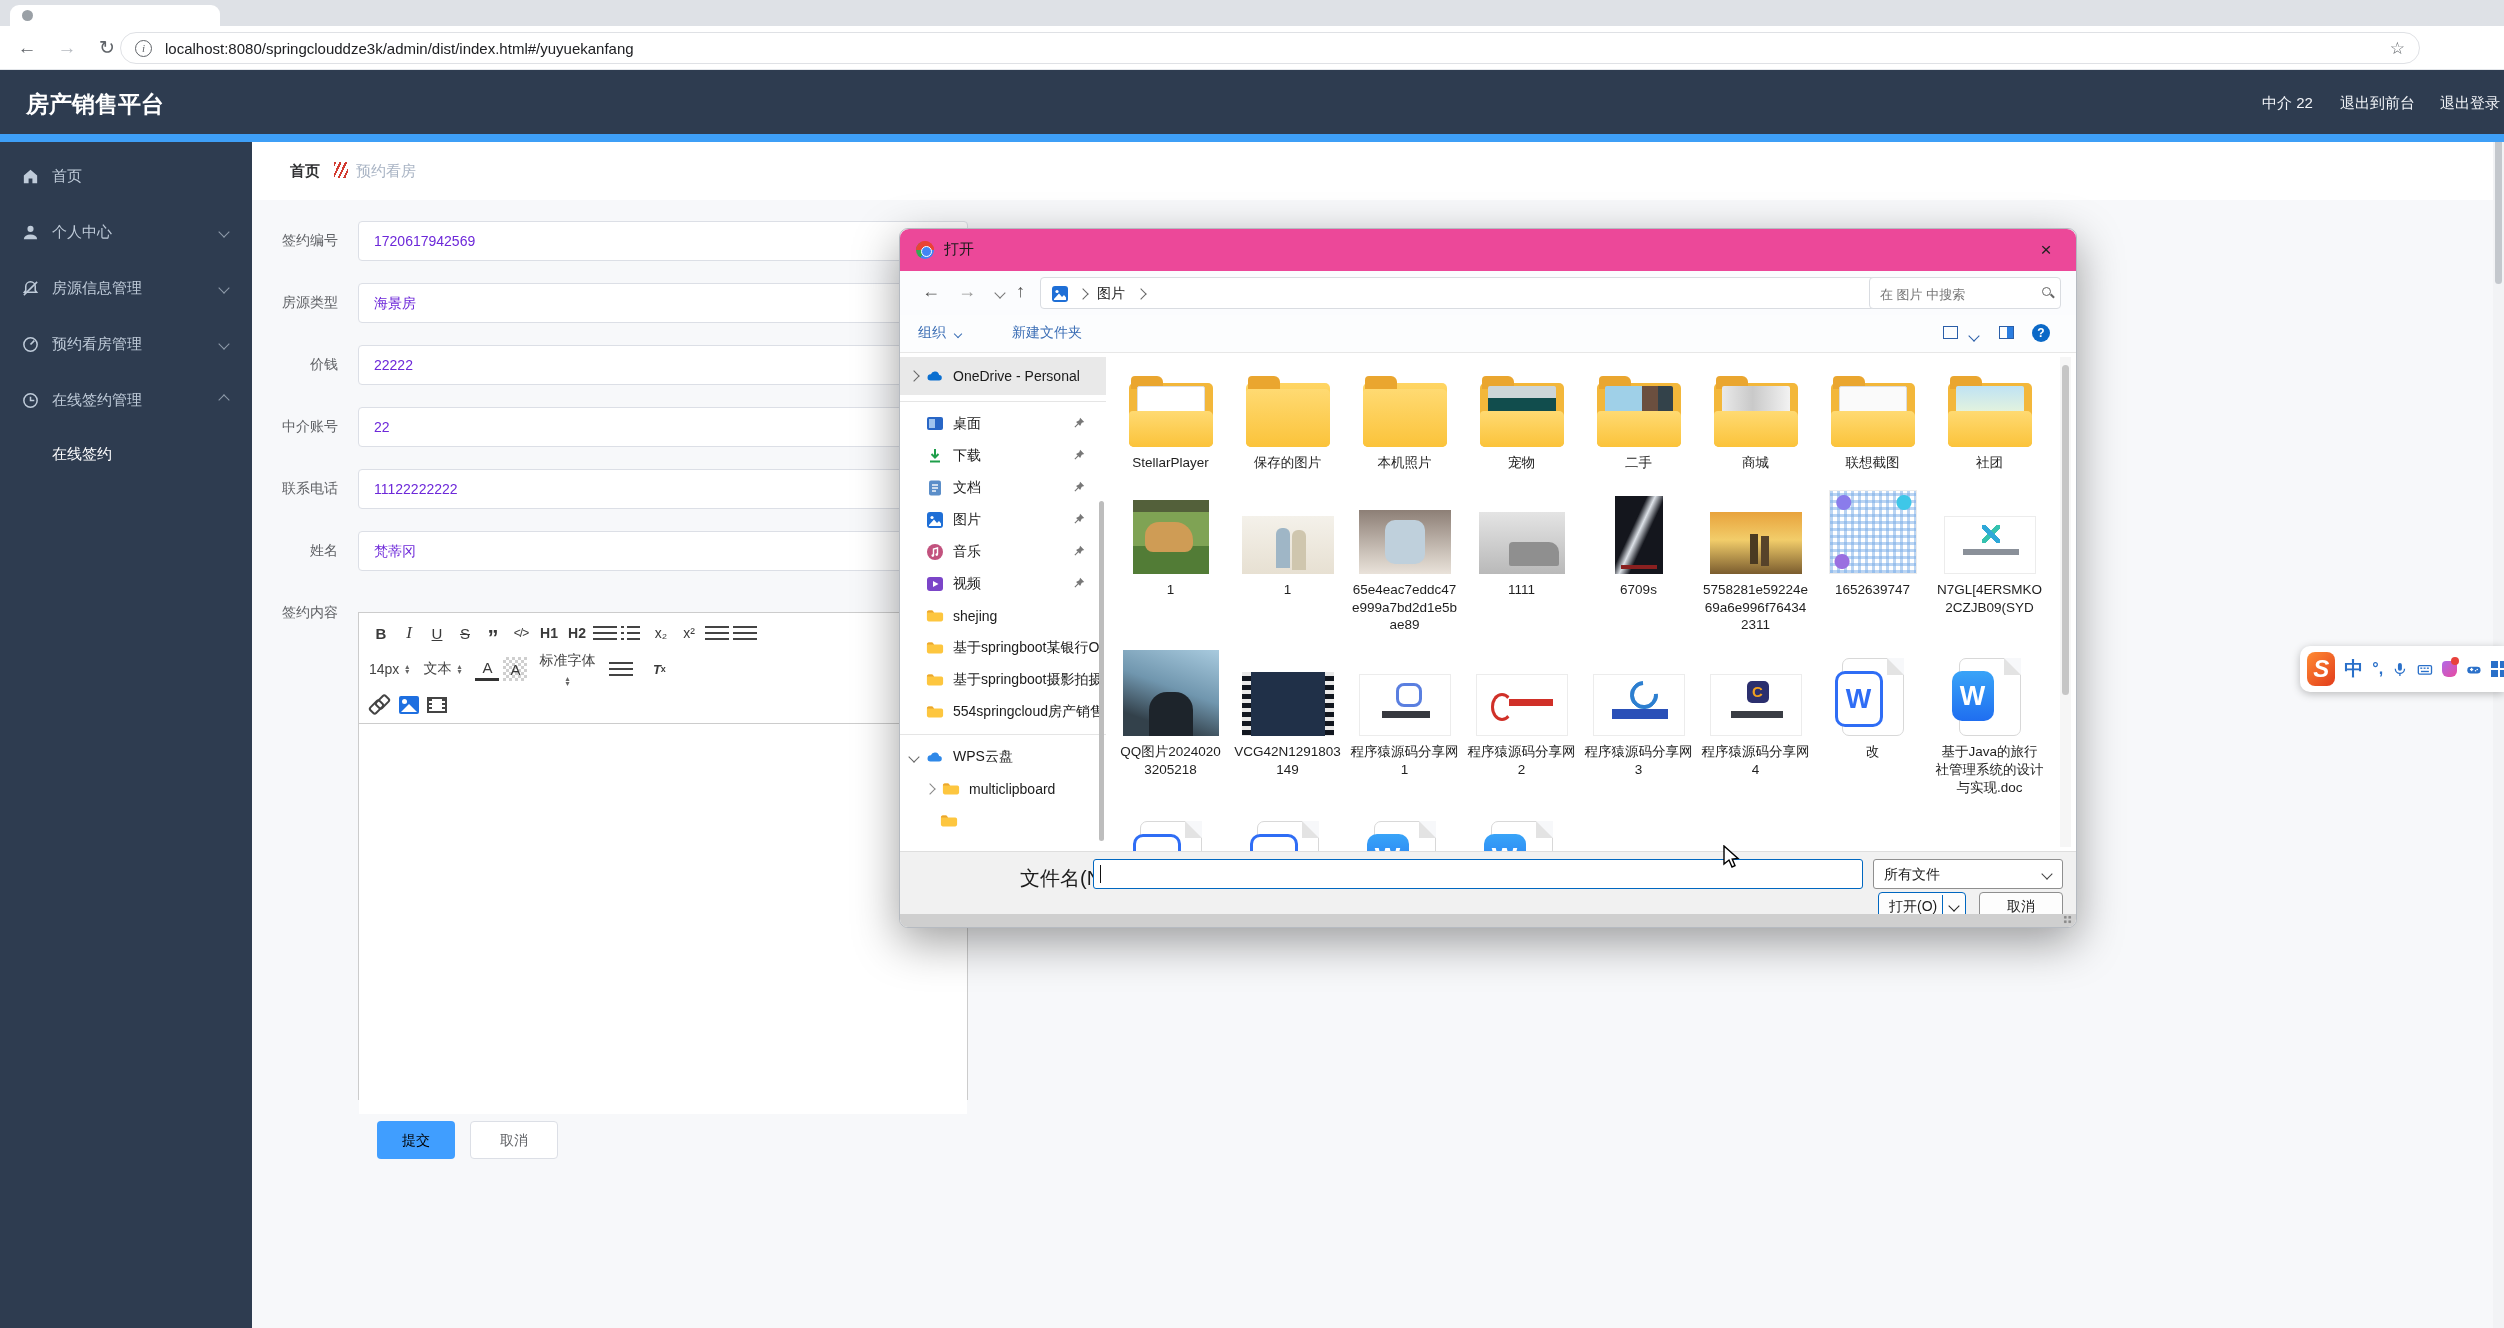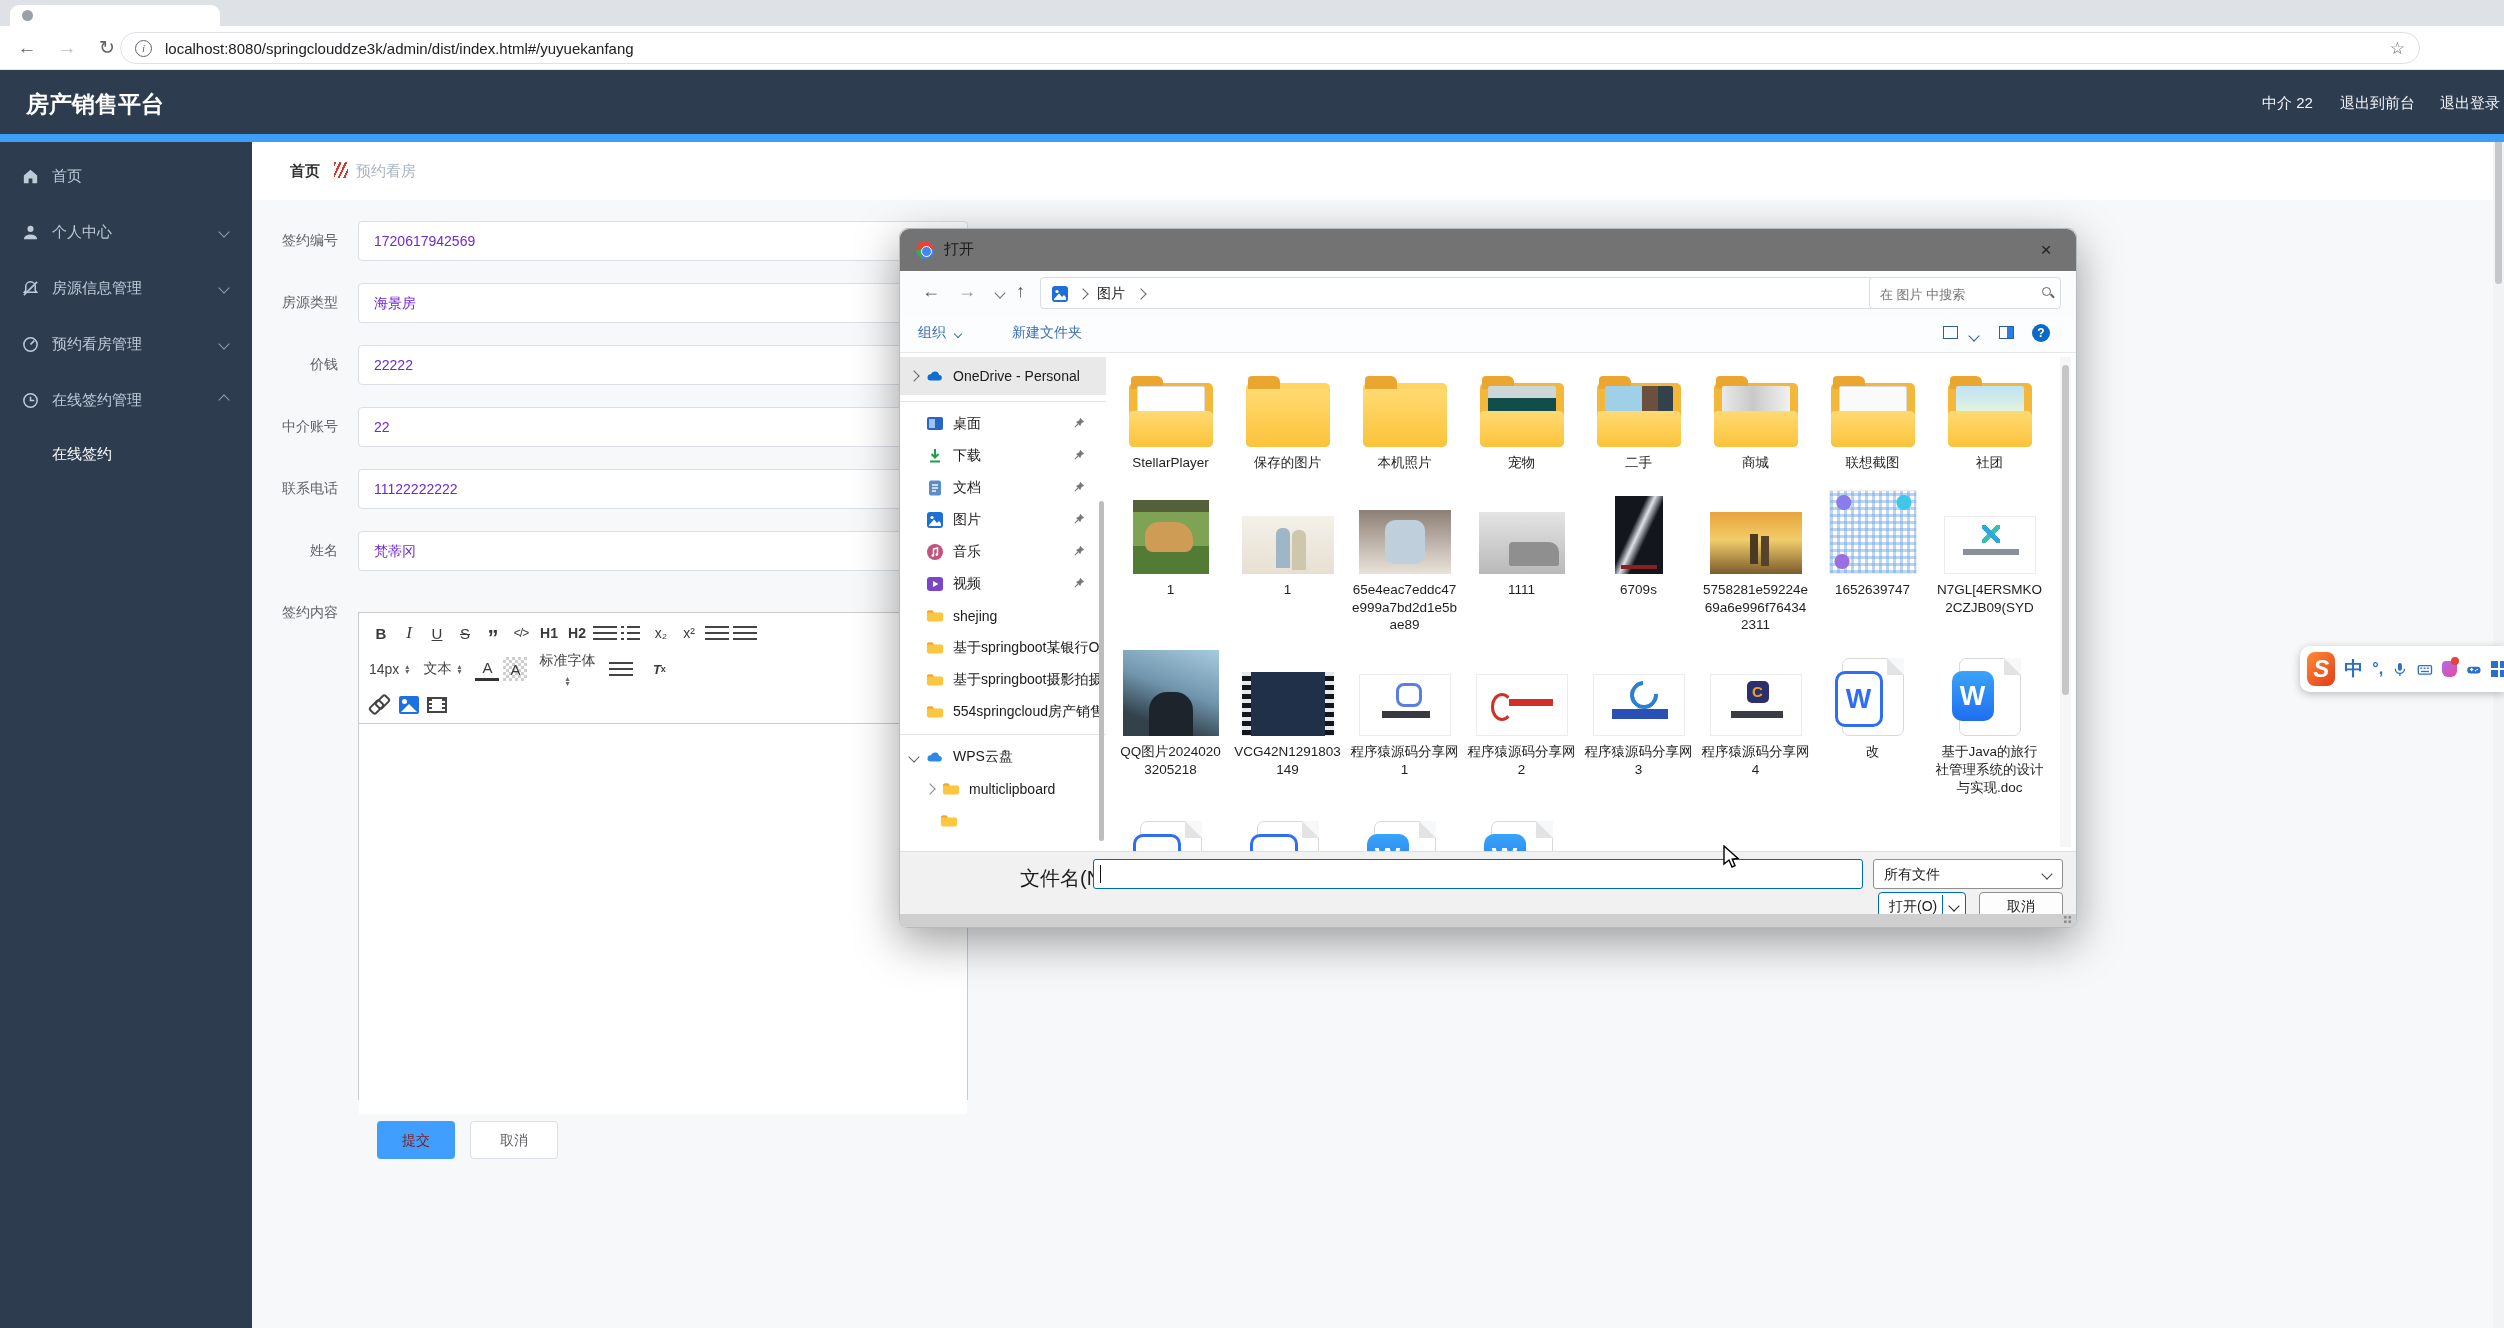--- a/index.html
+++ b/index.html
@@ -73,26 +73,26 @@
   .q-link::before, .q-link::after { content:""; position:absolute; width:11px; height:6px; border:2px solid #444; border-radius:3px; }
   .q-link::before { transform:rotate(-45deg); left:0; top:9px; }
   .q-link::after  { transform:rotate(-45deg); left:6px; top:4px; }
   .q-image { width:20px; height:18px; background:#1e6fe0; border-radius:2px; position:relative; }
   .q-image::before { content:""; position:absolute; left:3px; top:3px; width:5px; height:5px; border-radius:50%; background:#fff; }
   .q-image::after { content:""; position:absolute; left:2px; bottom:2px; border-left:8px solid transparent; border-right:8px solid transparent; border-bottom:8px solid #fff; }
   .q-video { width:20px; height:16px; border:2px solid #444; position:relative; background:
      repeating-linear-gradient(180deg,#444 0 2px,transparent 2px 4px) left/3px 100% no-repeat,
      repeating-linear-gradient(180deg,#444 0 2px,transparent 2px 4px) right/3px 100% no-repeat; }
   .qcontent { height:390px; background:#fff; }
-  .btn-submit { position:absolute; left:377px; top:1121px; width:78px; height:38px; background:#409eff; border-radius:4px; color:#7f1d1d; font-size:14px; text-align:center; line-height:38px; }
+  .btn-submit { position:absolute; left:377px; top:1121px; width:78px; height:38px; background:#409eff; border-radius:4px; color:#000000; font-size:14px; text-align:center; line-height:38px; }
   .btn-cancel { position:absolute; left:470px; top:1121px; width:88px; height:38px; background:#fff; border:1px solid #dcdfe6; border-radius:4px; color:#606266; font-size:14px; text-align:center; line-height:36px; }
 
   
   .dlg { position:absolute; left:899px; top:228px; width:1178px; height:700px; background:#fff; border:1px solid #b5bac1; border-radius:9px; box-shadow:0 14px 46px rgba(0,0,0,.38); }
-  .dlg-title { position:absolute; left:0; top:0; right:0; height:42px; background:#737373; border-radius:9px 9px 0 0; }
+  .dlg-title { position:absolute; left:0; top:0; right:0; height:42px; background:#ec4899; border-radius:9px 9px 0 0; }
   .chrome-ico { position:absolute; left:16px; top:12px; width:18px; height:18px; border-radius:50%;
      background:conic-gradient(from -30deg,#ea4335 0 120deg,#4285f4 0 240deg,#34a853 0 360deg); }
   .chrome-ico::before { content:""; position:absolute; left:0; top:0; width:18px; height:9px; background:#ea4335; border-radius:9px 9px 0 0; }
   .chrome-ico::after { content:""; position:absolute; left:4.5px; top:4.5px; width:9px; height:9px; border-radius:50%; background:#4285f4; border:1.5px solid #fff; }
   .dlg-title .t { position:absolute; left:44px; top:11px; font-size:15px; color:#1b1b1b; }
   .dlg-close { position:absolute; right:16px; top:8px; width:28px; height:26px; text-align:center; line-height:26px; font-size:19px; color:#222; }
   .dlg-nav { position:absolute; left:0; top:42px; right:0; height:44px; background:#fbfcfe; }
   .dnav { position:absolute; top:10px; font-size:18px; color:#555; }
   .crumb { position:absolute; left:140px; top:6px; width:880px; height:32px; border:1px solid #d9dce1; border-radius:4px; background:#fff; }
   .crumb .pic { position:absolute; left:10px; top:7px; }

